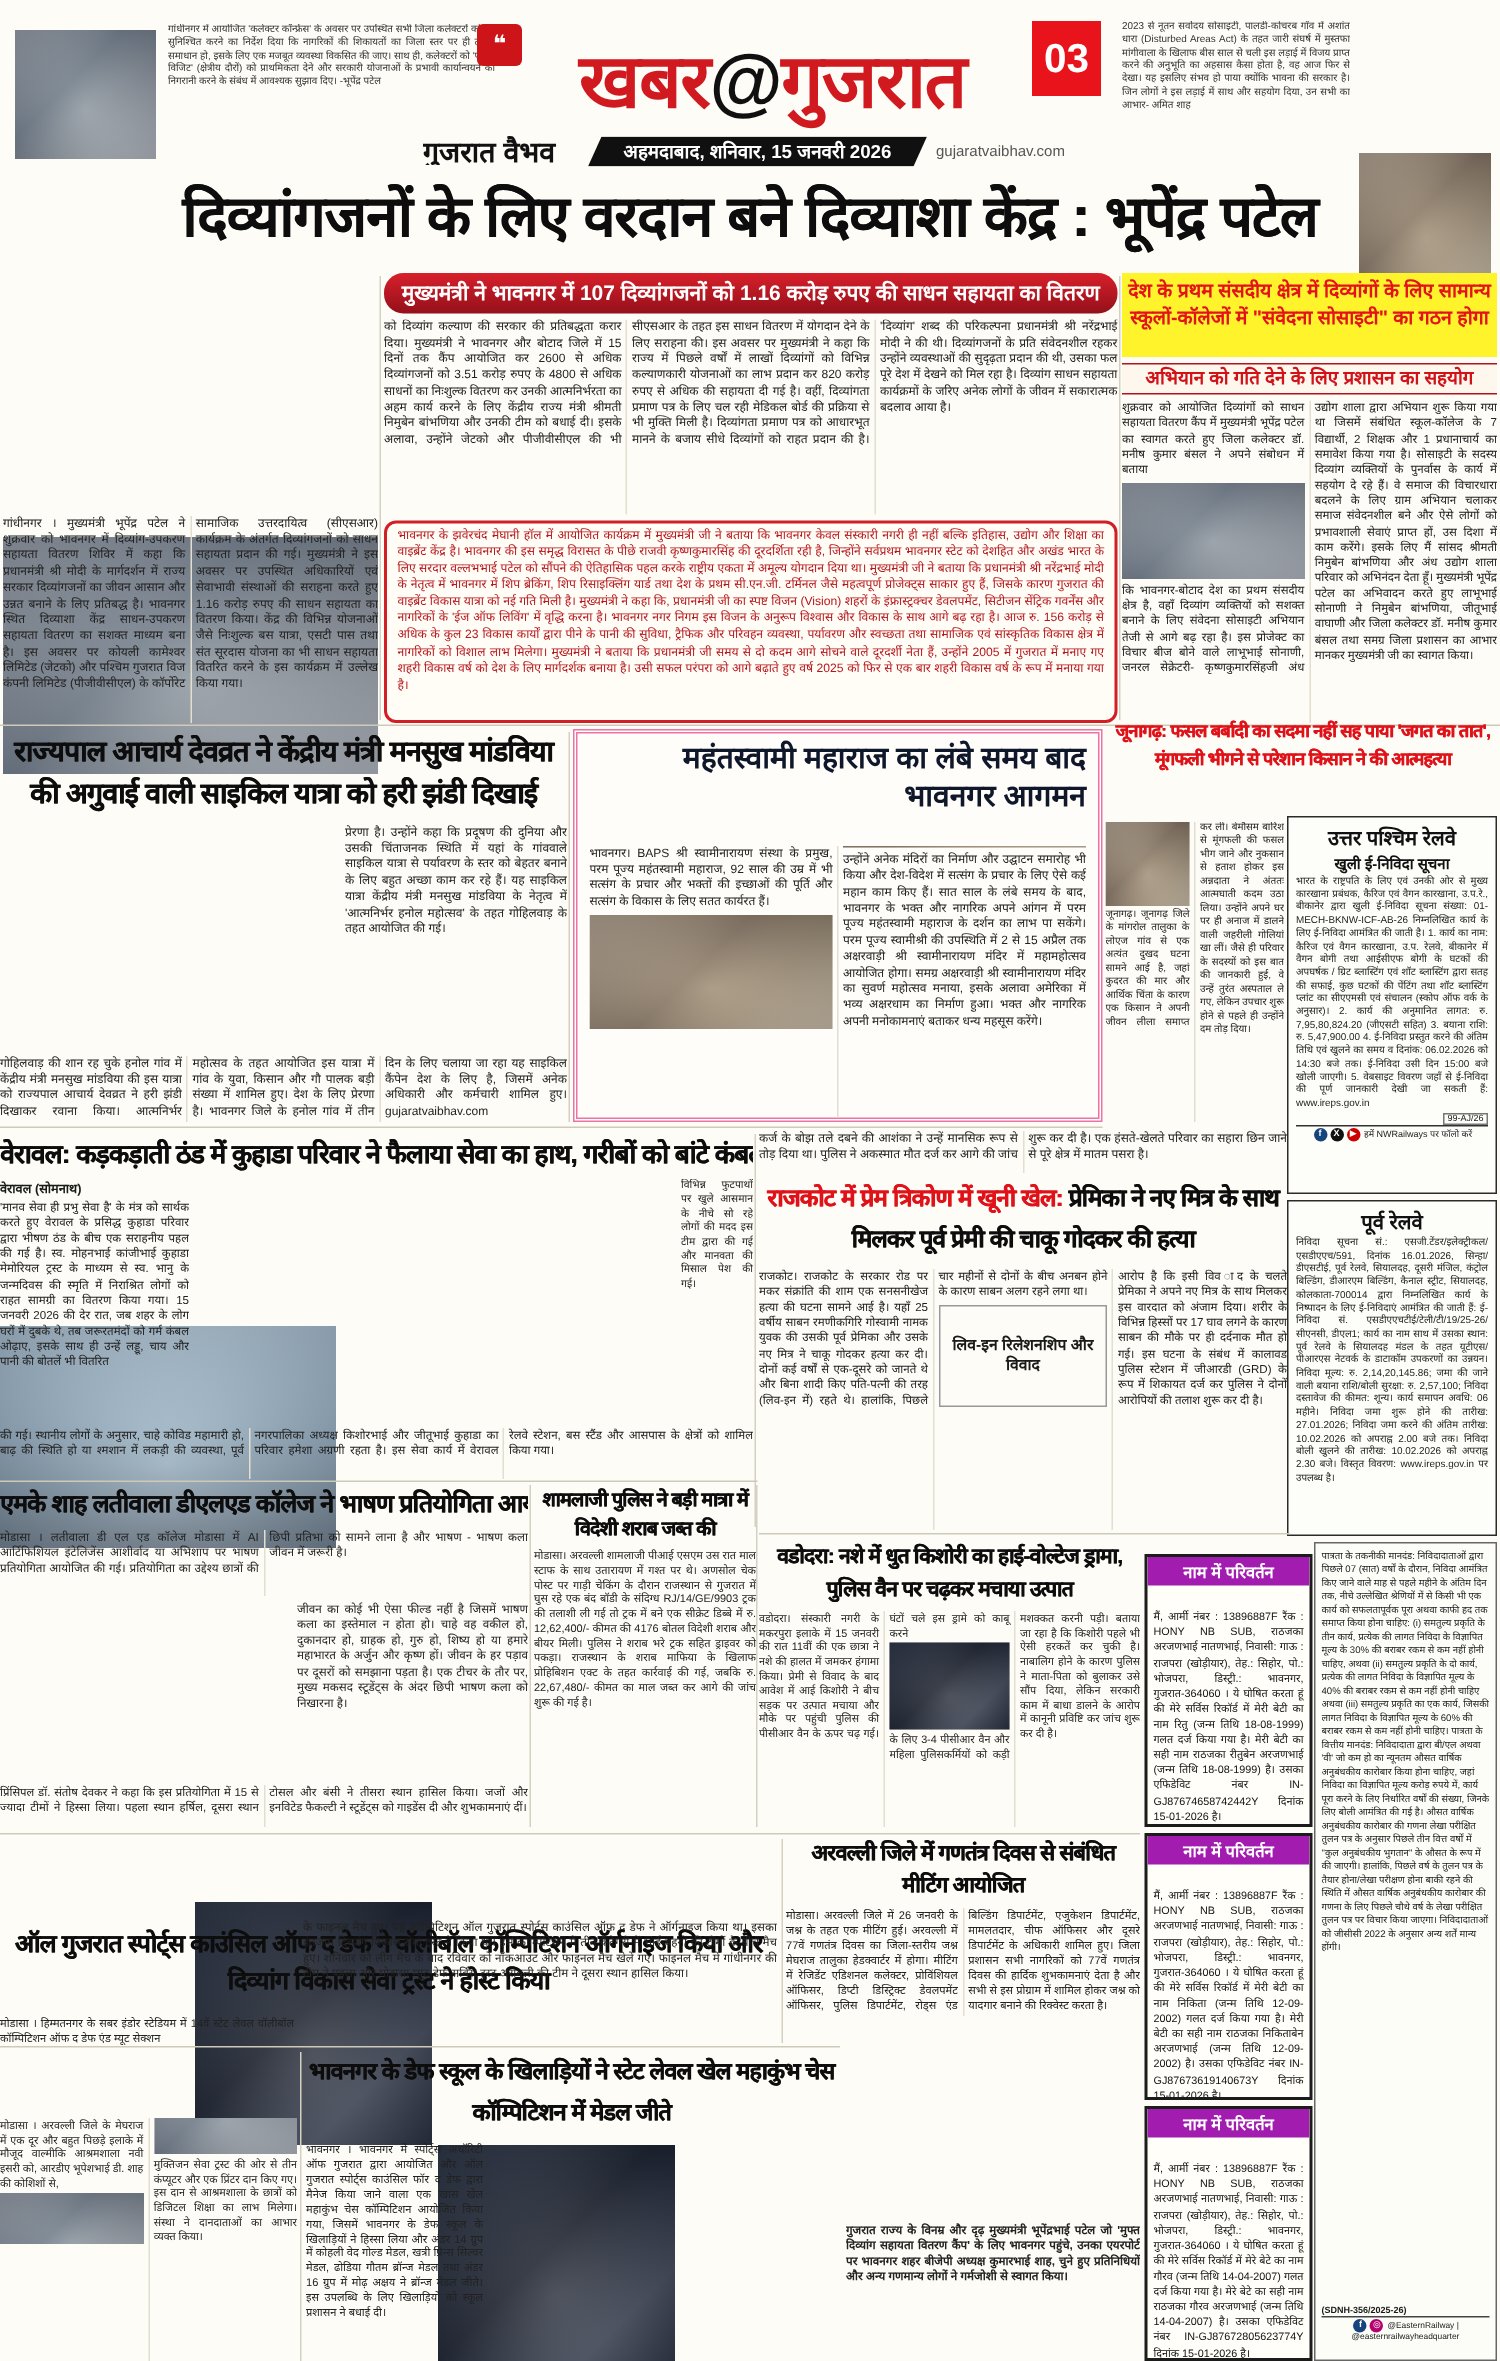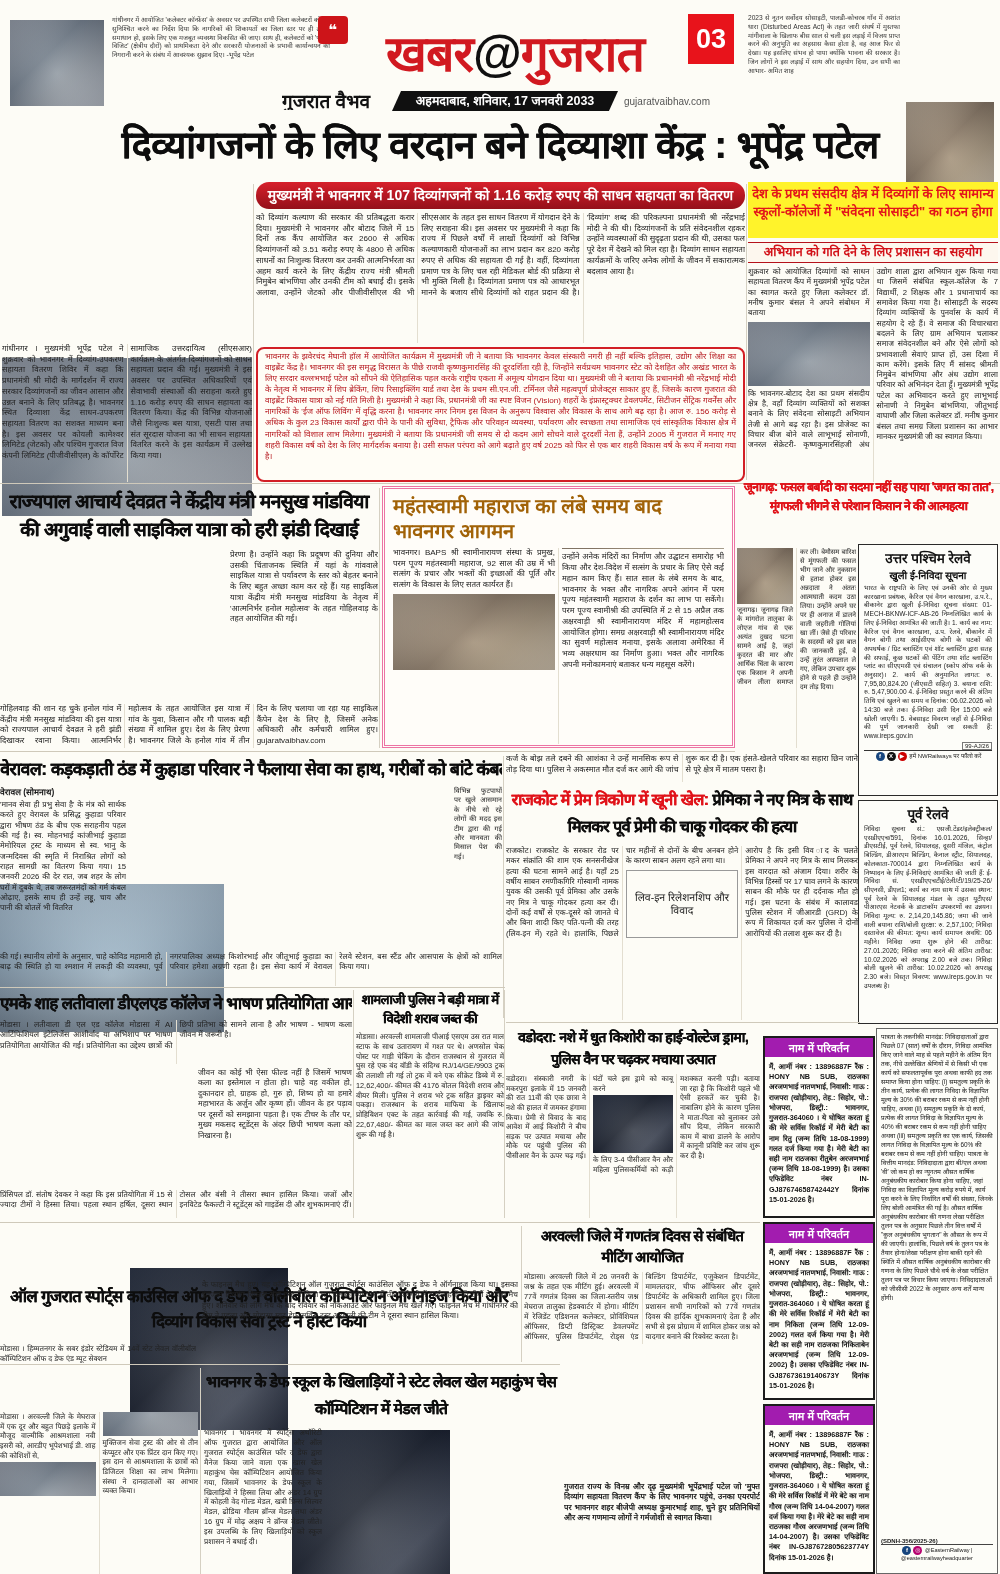--- a/index.html
+++ b/index.html
@@ -24,36 +24,36 @@
   .banner-red { background:linear-gradient(180deg,#d7202b,#94101a); color:#fff; border-radius:13px;
     font-weight:800; text-align:center; }
   .pill-red { background:linear-gradient(180deg,#d7202b,#94101a); color:#fff; border-radius:12px;
     font-weight:800; text-align:center; font-size:13.5px; line-height:21px; margin:3px 14px 3px; text-shadow:.3px 0 #fff0; }
   .tender { border:1.5px solid #2a2a2a; background:#fdfdf9; padding:4px 5px; }
   .tender .t-title { font-size:13.5px; font-weight:900; text-align:center; color:#111; }
   .tender .t-sub { font-size:10px; font-weight:800; text-align:center; color:#111; margin:1px 0 2px; }
   .tender .t-body { font-size:6.6px; line-height:1.32; text-align:justify; color:#222; }
   .adbox { border:2px solid #1c1c1c; background:#fffef8; }
   .adbox .ad-head { background:#a21caf; color:#fff; font-weight:800; font-size:11px; text-align:center; padding:2px 0; }
-  .adbox .ad-body { font-size:7.2px; font-weight:700; line-height:1.42; text-align:justify; padding:5px 4px; color:#111; }
+  .adbox .ad-body { font-size:7.2px; font-weight:400; line-height:1.42; text-align:justify; padding:16px 4px; color:#111; }
   .ic { display:inline-block; width:9px; height:9px; border-radius:50%; background:#16457e; color:#fff;
     font-size:6px; line-height:9px; text-align:center; font-weight:700; margin:0 1px; vertical-align:middle; }
 </style>
 </head>
 <body>
 
 <div class="page">
 
   <header>
     <div class="s ph" style="left:10px;top:20px;width:94px;height:86px"></div>
     <p class="s bt" style="left:112px;top:16px;width:218px;height:92px;font-size:6.6px;color:#333">गांधीनगर में आयोजित 'कलेक्टर कॉन्फ्रेंस' के अवसर पर उपस्थित सभी जिला कलेक्टरों को यह सुनिश्चित करने का निर्देश दिया कि नागरिकों की शिकायतों का जिला स्तर पर ही त्वरित समाधान हो, इसके लिए एक मजबूत व्यवस्था विकसित की जाए। साथ ही, कलेक्टरों को 'फील्ड विजिट' (क्षेत्रीय दौरों) को प्राथमिकता देने और सरकारी योजनाओं के प्रभावी कार्यान्वयन की निगरानी करने के संबंध में आवश्यक सुझाव दिए। -भूपेंद्र पटेल</p>
     <div class="s" style="left:318px;top:16px;width:30px;height:28px;background:#cd1419;border-radius:4px;color:#fff;font-size:15px;line-height:28px;text-align:center;font-weight:900">❝</div>
     <h1 class="s" style="left:300px;top:24px;width:430px;height:62px;text-align:center;font-size:50px;line-height:60px;font-weight:900;letter-spacing:-1px;white-space:nowrap"><span style="color:#d11920">खबर</span><span style="color:#101010">@</span><span style="color:#d11920">गुजरात</span></h1>
     <div class="s" style="left:282px;top:88px;width:106px;height:22px;font-size:19px;font-weight:900;color:#111;white-space:nowrap">गुजरात वैभव</div>
-    <div class="s" style="left:392px;top:91px;width:226px;height:20px;background:#101010;color:#fff;font-weight:800;font-size:12.5px;line-height:20px;text-align:center;clip-path:polygon(4% 0,100% 0,96% 100%,0 100%)">अहमदाबाद, शनिवार, 17 जनवरी 2033</div>
+    <div class="s" style="left:392px;top:91px;width:226px;height:20px;background:#101010;color:#fff;font-weight:800;font-size:12.5px;line-height:20px;text-align:center;clip-path:polygon(4% 0,100% 0,96% 100%,0 100%)">अहमदाबाद, शनिवार, 15 जनवरी 2026</div>
     <div class="s" style="left:624px;top:96px;width:100px;height:13px;font-size:10px;color:#555">gujaratvaibhav.com</div>
     <div class="s" style="left:688px;top:14px;width:46px;height:50px;background:#e8131b;color:#fff;font-size:27px;font-weight:800;line-height:50px;text-align:center">03</div>
     <p class="s bt" style="left:748px;top:14px;width:152px;height:96px;font-size:6.6px;color:#333">2023 से नूतन सर्वोदय सोसाइटी, पालडी-कोचरब गाँव में अशांत धारा (Disturbed Areas Act) के तहत जारी संघर्ष में मुस्तफा मांगीवाला के खिलाफ बीस साल से चली इस लड़ाई में विजय प्राप्त करने की अनुभूति का अहसास कैसा होता है, वह आज फिर से देखा। यह इसलिए संभव हो पाया क्योंकि भावना की सरकार है। जिन लोगों ने इस लड़ाई में साथ और सहयोग दिया, उन सभी का आभार- अमित शाह</p>
     <div class="s ph warm" style="left:906px;top:16px;width:88px;height:90px"></div>
   </header>
 
   <h2 class="s hl fat" style="left:0;top:114px;width:1000px;height:64px;font-size:38px;line-height:62px;white-space:nowrap">दिव्यांगजनों के लिए वरदान बने दिव्याशा केंद्र : भूपेंद्र पटेल</h2>
 
   <div class="s ph" style="left:2px;top:182px;width:250px;height:158px"></div>
   <p class="s bt cols-2" style="left:2px;top:344px;width:250px;height:138px">गांधीनगर । मुख्यमंत्री भूपेंद्र पटेल ने शुक्रवार को भावनगर में दिव्यांग-उपकरण सहायता वितरण शिविर में कहा कि प्रधानमंत्री श्री मोदी के मार्गदर्शन में राज्य सरकार दिव्यांगजनों का जीवन आसान और उन्नत बनाने के लिए प्रतिबद्ध है। भावनगर स्थित दिव्याशा केंद्र साधन-उपकरण सहायता वितरण का सशक्त माध्यम बना है। इस अवसर पर कोयली कामेश्वर लिमिटेड (जेटको) और पश्चिम गुजरात विज कंपनी लिमिटेड (पीजीवीसीएल) के कॉर्पोरेट सामाजिक उत्तरदायित्व (सीएसआर) कार्यक्रम के अंतर्गत दिव्यांगजनों को साधन सहायता प्रदान की गई। मुख्यमंत्री ने इस अवसर पर उपस्थित अधिकारियों एवं सेवाभावी संस्थाओं की सराहना करते हुए 1.16 करोड़ रुपए की साधन सहायता का वितरण किया। केंद्र की विभिन्न योजनाओं जैसे निःशुल्क बस यात्रा, एसटी पास तथा संत सूरदास योजना का भी साधन सहायता वितरित करने के इस कार्यक्रम में उल्लेख किया गया।</p>
@@ -77,21 +77,21 @@
   <div class="vr" style="left:253px;top:184px;height:296px"></div>
   <div class="vr" style="left:746px;top:184px;height:296px"></div>
 
   <h3 class="s hl fat" style="left:0;top:488px;width:378px;height:58px;font-size:19px;line-height:28px">राज्यपाल आचार्य देवव्रत ने केंद्रीय मंत्री मनसुख मांडविया की अगुवाई वाली साइकिल यात्रा को हरी झंडी दिखाई</h3>
   <div class="s ph sky" style="left:0;top:550px;width:224px;height:148px"></div>
   <p class="s bt" style="left:230px;top:550px;width:148px;height:150px">प्रेरणा है। उन्होंने कहा कि प्रदूषण की दुनिया और उसकी चिंताजनक स्थिति में यहां के गांववाले साइकिल यात्रा से पर्यावरण के स्तर को बेहतर बनाने के लिए बहुत अच्छा काम कर रहे हैं। यह साइकिल यात्रा केंद्रीय मंत्री मनसुख मांडविया के नेतृत्व में 'आत्मनिर्भर हनोल महोत्सव' के तहत गोहिलवाड़ के तहत आयोजित की गई।</p>
   <p class="s bt cols-3" style="left:0;top:704px;width:378px;height:44px">गोहिलवाड़ की शान रह चुके हनोल गांव में केंद्रीय मंत्री मनसुख मांडविया की इस यात्रा को राज्यपाल आचार्य देवव्रत ने हरी झंडी दिखाकर रवाना किया। आत्मनिर्भर महोत्सव के तहत आयोजित इस यात्रा में गांव के युवा, किसान और गौ पालक बड़ी संख्या में शामिल हुए। देश के लिए प्रेरणा है। भावनगर जिले के हनोल गांव में तीन दिन के लिए चलाया जा रहा यह साइकिल कैंपेन देश के लिए है, जिसमें अनेक अधिकारी और कर्मचारी शामिल हुए। gujaratvaibhav.com</p>
   <div class="vr" style="left:379px;top:488px;height:260px"></div>
 
   <div class="s" style="left:382px;top:486px;width:353px;height:262px;border:3px double #ec74a4;background:#fffdf9;padding:5px 8px">
-    <h3 style="font-size:20px;line-height:25px;font-weight:900;color:#a16207;text-align:left;margin-bottom:4px">महंतस्वामी महाराज का लंबे समय बाद भावनगर आगमन</h3>
+    <h3 style="font-size:20px;line-height:25px;font-weight:900;color:#0f172a;text-align:right;margin-bottom:20px">महंतस्वामी महाराज का लंबे समय बाद भावनगर आगमन</h3>
     <div class="cols-2" style="height:196px;overflow:hidden">
       <p class="bt">भावनगर। BAPS श्री स्वामीनारायण संस्था के प्रमुख, परम पूज्य महंतस्वामी महाराज, 92 साल की उम्र में भी सत्संग के प्रचार और भक्तों की इच्छाओं की पूर्ति और सत्संग के विकास के लिए सतत कार्यरत हैं।</p>
       <div class="ph warm" style="width:100%;height:78px;margin:3px 0"></div>
       <p class="bt">उन्होंने अनेक मंदिरों का निर्माण और उद्घाटन समारोह भी किया और देश-विदेश में सत्संग के प्रचार के लिए ऐसे कई महान काम किए हैं। सात साल के लंबे समय के बाद, भावनगर के भक्त और नागरिक अपने आंगन में परम पूज्य महंतस्वामी महाराज के दर्शन का लाभ पा सकेंगे। परम पूज्य स्वामीश्री की उपस्थिति में 2 से 15 अप्रैल तक अक्षरवाड़ी श्री स्वामीनारायण मंदिर में महामहोत्सव आयोजित होगा। समग्र अक्षरवाड़ी श्री स्वामीनारायण मंदिर का सुवर्ण महोत्सव मनाया, इसके अलावा अमेरिका में भव्य अक्षरधाम का निर्माण हुआ। भक्त और नागरिक अपनी मनोकामनाएं बताकर धन्य महसूस करेंगे।</p>
     </div>
   </div>
 
   <h3 class="s hl-red fat" style="left:739px;top:478px;width:259px;height:56px;font-size:12px;line-height:19px">जूनागढ़: फसल बर्बादी का सदमा नहीं सह पाया 'जगत का तात', मूंगफली भीगने से परेशान किसान ने की आत्महत्या</h3>
   <div class="s cols-2" style="left:737px;top:548px;width:119px;height:200px">
     <div class="ph warm" style="width:100%;height:56px;margin-bottom:2px"></div>
@@ -130,21 +130,21 @@
   <div class="s ph dark" style="left:130px;top:786px;width:158px;height:162px"></div>
   <div class="s ph dark" style="left:292px;top:786px;width:158px;height:162px"></div>
   <p class="s bt" style="left:454px;top:786px;width:48px;height:162px;font-size:7px">विभिन्न फुटपाथों पर खुले आसमान के नीचे सो रहे लोगों की मदद इस टीम द्वारा की गई और मानवता की मिसाल पेश की गई।</p>
   <p class="s bt cols-3" style="left:0;top:952px;width:502px;height:34px;font-size:7.7px">की गई। स्थानीय लोगों के अनुसार, चाहे कोविड महामारी हो, बाढ़ की स्थिति हो या श्मशान में लकड़ी की व्यवस्था, पूर्व नगरपालिका अध्यक्ष किशोरभाई और जीतूभाई कुहाडा का परिवार हमेशा अग्रणी रहता है। इस सेवा कार्य में वेरावल रेलवे स्टेशन, बस स्टैंड और आसपास के क्षेत्रों को शामिल किया गया।</p>
   <div class="vr" style="left:503px;top:756px;height:262px"></div>
 
   <p class="s bt cols-2" style="left:506px;top:754px;width:352px;height:28px">कर्ज के बोझ तले दबने की आशंका ने उन्हें मानसिक रूप से तोड़ दिया था। पुलिस ने अकस्मात मौत दर्ज कर आगे की जांच शुरू कर दी है। एक हंसते-खेलते परिवार का सहारा छिन जाने से पूरे क्षेत्र में मातम पसरा है।</p>
   <h3 class="s fat" style="left:506px;top:786px;width:352px;height:56px;font-size:16px;line-height:27px;font-weight:900;text-align:center"><span style="color:#e01219">राजकोट में प्रेम त्रिकोण में खूनी खेल: </span><span style="color:#0d0d0d">प्रेमिका ने नए मित्र के साथ मिलकर पूर्व प्रेमी की चाकू गोदकर की हत्या</span></h3>
   <div class="s cols-3" style="left:506px;top:846px;width:352px;height:174px">
     <p class="bt" style="font-size:7.7px">राजकोट। राजकोट के सरकार रोड पर मकर संक्रांति की शाम एक सनसनीखेज हत्या की घटना सामने आई है। यहाँ 25 वर्षीय साबन रमणीकगिरि गोस्वामी नामक युवक की उसकी पूर्व प्रेमिका और उसके नए मित्र ने चाकू गोदकर हत्या कर दी। दोनों कई वर्षों से एक-दूसरे को जानते थे और बिना शादी किए पति-पत्नी की तरह (लिव-इन में) रहते थे। हालांकि, पिछले चार महीनों से दोनों के बीच अनबन होने के कारण साबन अलग रहने लगा था।</p>
-    <div style="border:1px solid #999;padding:20px 2px;margin:3px 0;font-weight:400;font-size:10.5px;text-align:center;line-height:1.25;break-inside:avoid">लिव-इन रिलेशनशिप और विवाद</div>
+    <div style="border:1px solid #999;padding:20px 2px;margin:3px 0;font-weight:700;font-size:10.5px;text-align:center;line-height:1.25;break-inside:avoid">लिव-इन रिलेशनशिप और विवाद</div>
     <p class="bt" style="font-size:7.7px">आरोप है कि इसी विव ाद के चलते प्रेमिका ने अपने नए मित्र के साथ मिलकर इस वारदात को अंजाम दिया। शरीर के विभिन्न हिस्सों पर 17 घाव लगने के कारण साबन की मौके पर ही दर्दनाक मौत हो गई। इस घटना के संबंध में कालावड पुलिस स्टेशन में जीआरडी (GRD) के रूप में शिकायत दर्ज कर पुलिस ने दोनों आरोपियों की तलाश शुरू कर दी है।</p>
   </div>
 
   <div class="hr" style="left:0;top:987px;width:505px"></div>
   <div class="hr" style="left:506px;top:1022px;width:354px"></div>
 
   <h3 class="s hl fat" style="left:0;top:990px;width:352px;height:26px;font-size:16.5px;line-height:26px;white-space:nowrap">एमके शाह लतीवाला डीएलएड कॉलेज ने भाषण प्रतियोगिता आयोजित की</h3>
   <p class="s bt cols-2" style="left:0;top:1020px;width:352px;height:44px;font-size:7.8px">मोडासा । लतीवाला डी एल एड कॉलेज मोडासा में AI आर्टिफिशियल इंटेलिजेंस आशीर्वाद या अभिशाप पर भाषण प्रतियोगिता आयोजित की गई। प्रतियोगिता का उद्देश्य छात्रों की छिपी प्रतिभा को सामने लाना है और भाषण - भाषण कला जीवन में जरूरी है।</p>
 
   <p class="s bt" style="left:198px;top:1068px;width:154px;height:118px;font-size:7.8px">जीवन का कोई भी ऐसा फील्ड नहीं है जिसमें भाषण कला का इस्तेमाल न होता हो। चाहे वह वकील हो, दुकानदार हो, ग्राहक हो, गुरु हो, शिष्य हो या हमारे महाभारत के अर्जुन और कृष्ण हों। जीवन के हर पड़ाव पर दूसरों को समझाना पड़ता है। एक टीचर के तौर पर, मुख्य मकसद स्टूडेंट्स के अंदर छिपी भाषण कला को निखारना है।</p>

